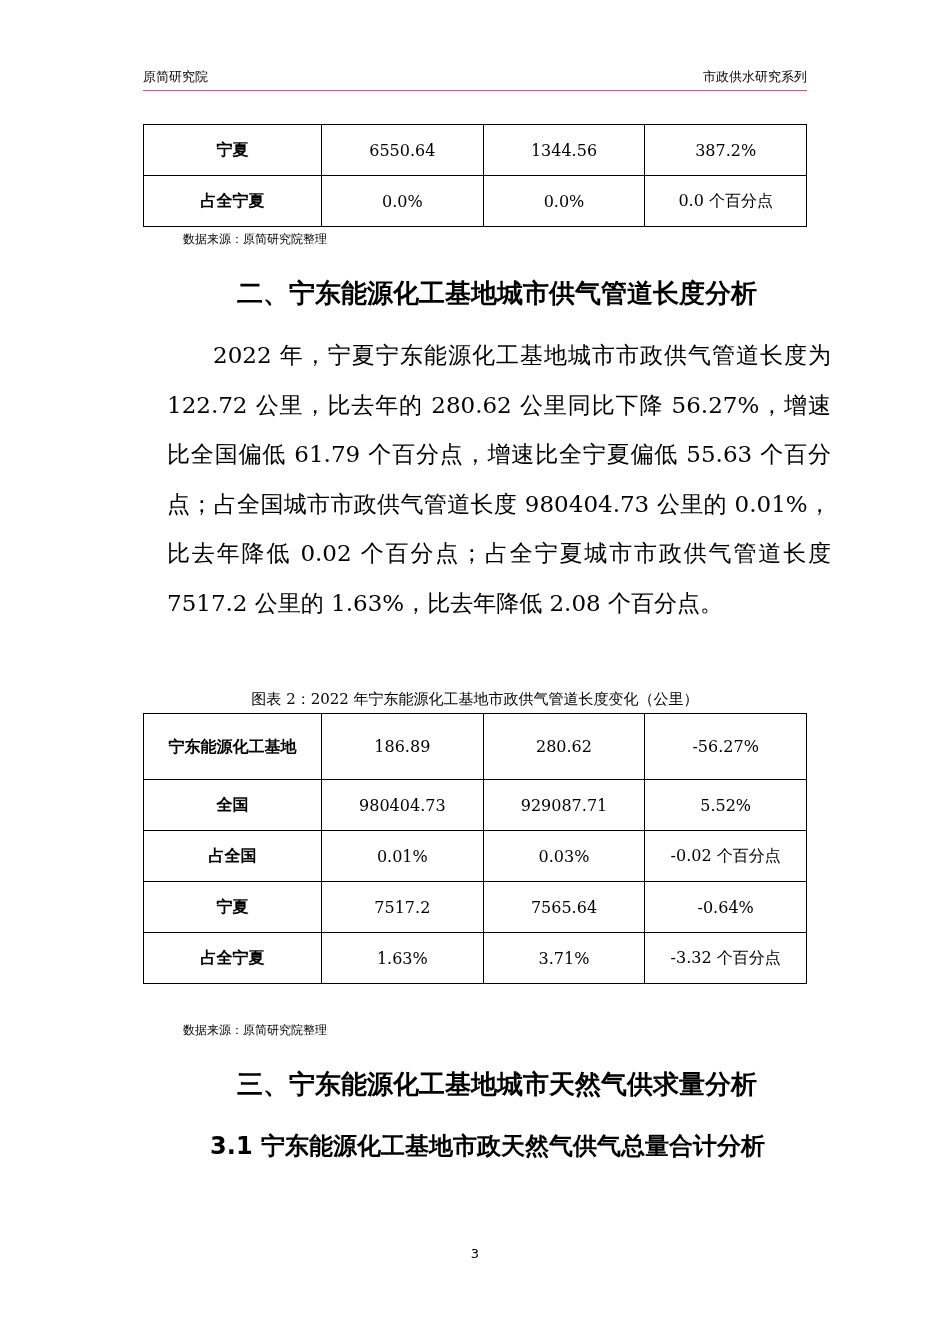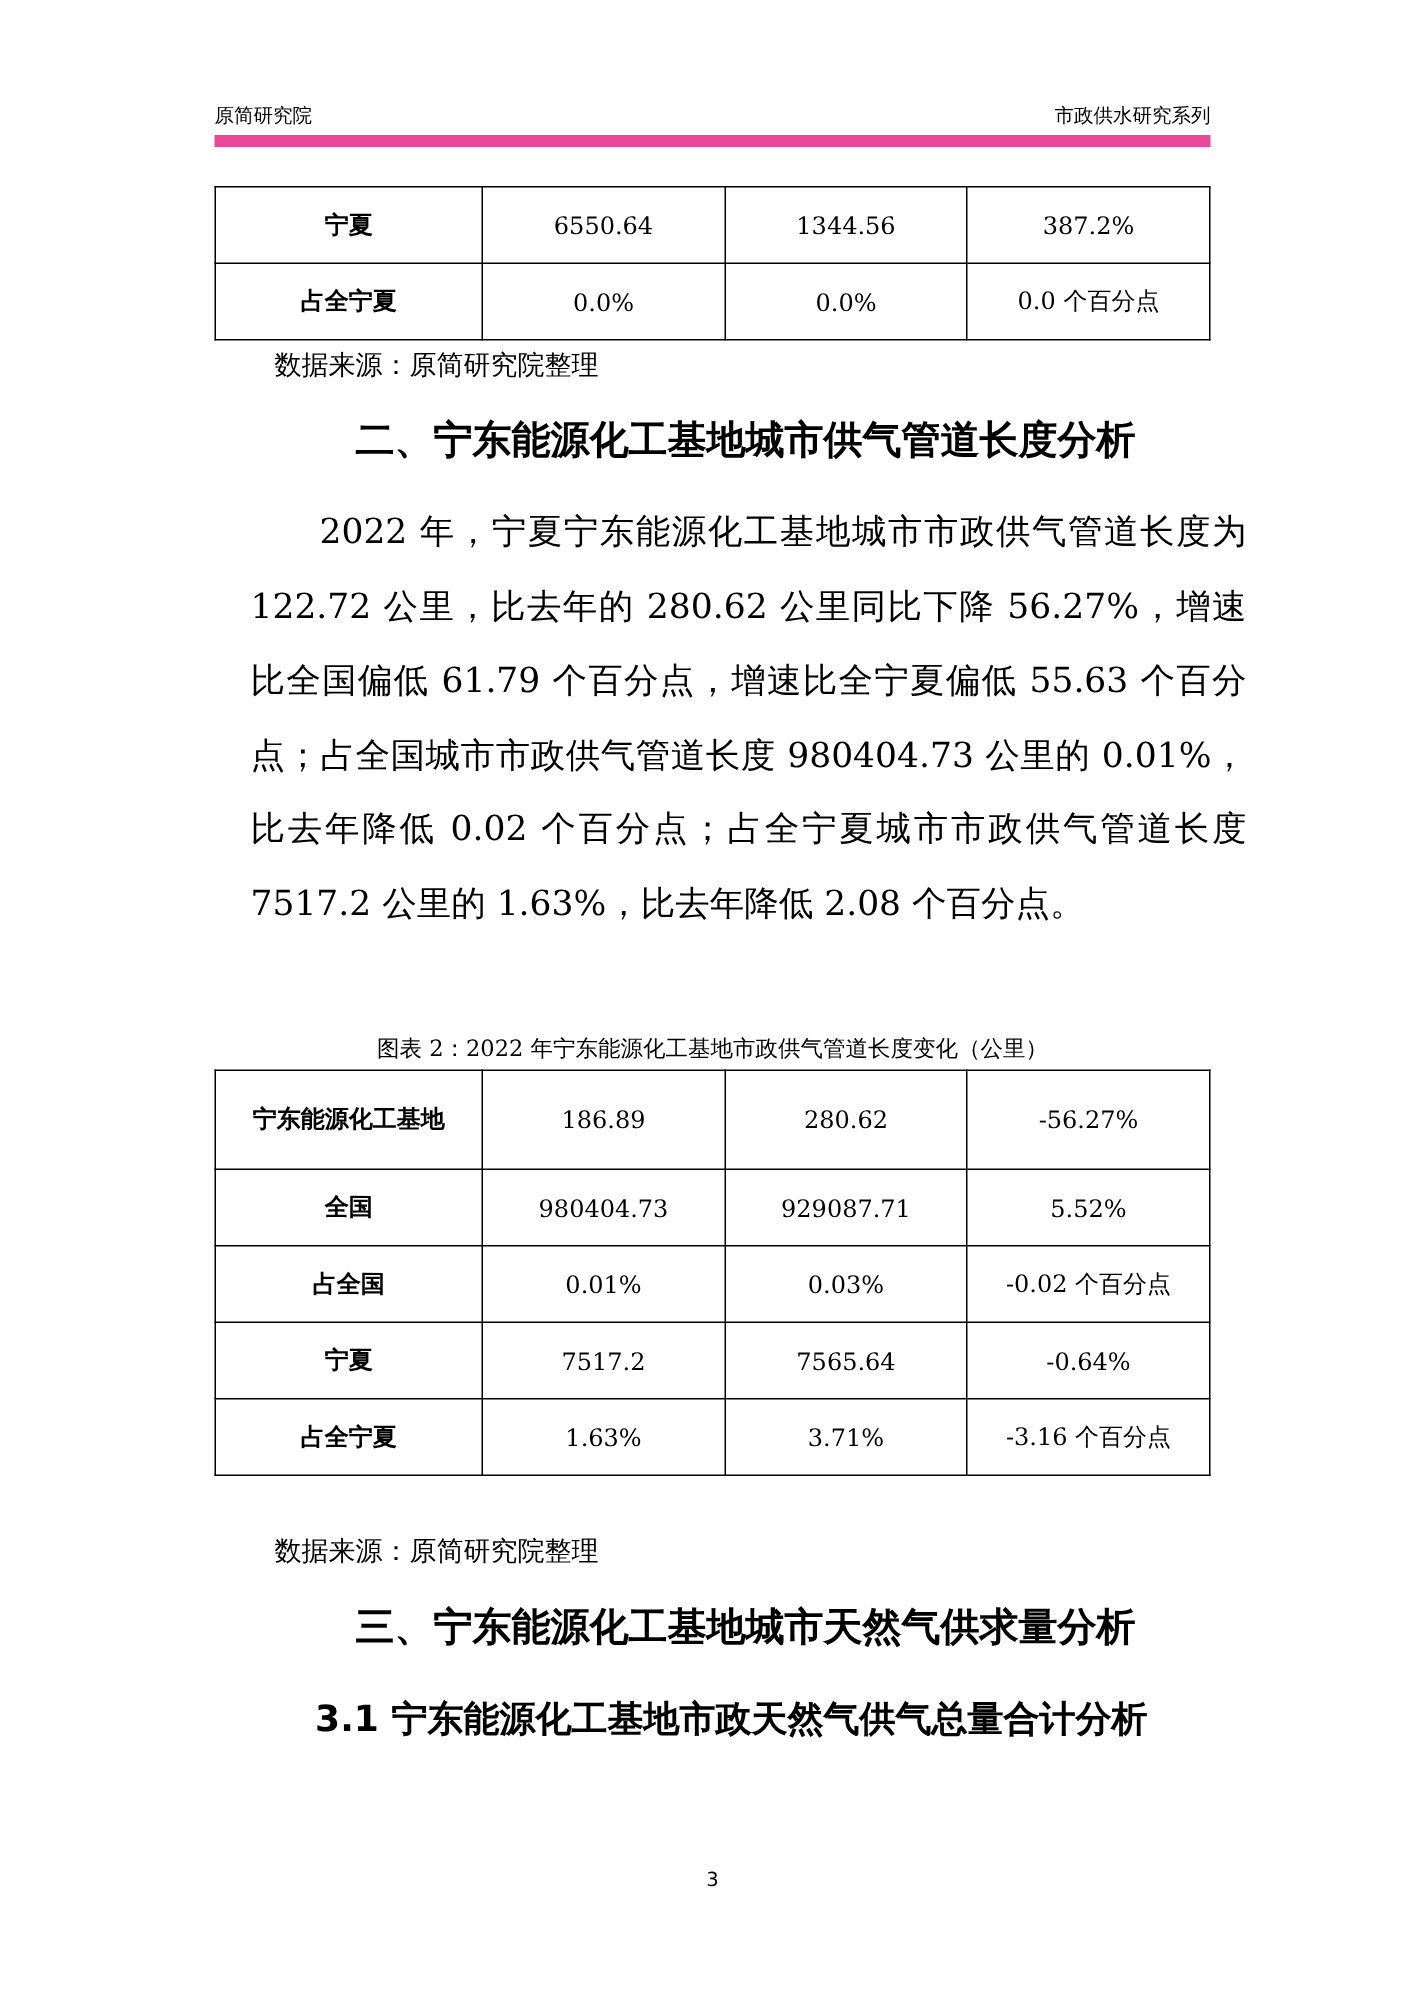--- a/index.html
+++ b/index.html
@@ -1,25 +1,25 @@
 <!DOCTYPE html>
 <html><head>
 <meta charset="utf-8">
 <style>
   html, body { margin: 0; padding: 0; background: #ffffff; }
   body { width: 950px; height: 1344px; position: relative; overflow: hidden; color: #000; font-family: "DejaVu Serif", serif; }
-  .header { position: absolute; left: 143px; top: 66px; width: 664px; height: 24px; border-bottom: 8px solid #ec4899; font-family: "DejaVu Sans", sans-serif; font-size: 13px; }
+  .header { position: absolute; left: 143px; top: 66px; width: 664px; height: 24px; border-bottom: 1px solid #ec4899; font-family: "DejaVu Sans", sans-serif; font-size: 13px; }
   .header .left { position: absolute; left: 0; top: 2px; }
   .header .right { position: absolute; right: 0; top: 2px; }
   table.data { position: absolute; left: 143px; width: 664px; border-collapse: collapse; table-layout: fixed; }
   table.data td, table.data th { border: 1px solid #000; text-align: center; vertical-align: middle; font-size: 16px; padding: 0 4px; }
   table.data .c0 { width: 169px; font-family: Liberation Serif, serif; font-weight: bold; font-size: 16px; }
   table.data .num { font-family: "DejaVu Serif", serif; font-size: 16px; font-weight: normal; }
   table.data th { font-family: "DejaVu Sans", sans-serif; font-weight: bold; }
-  .source { position: absolute; left: 183px; font-size: 18px; }
+  .source { position: absolute; left: 183px; font-size: 12px; }
   .h2 { position: absolute; left: 0; width: 950px; text-align: center; font-family: Liberation Sans, sans-serif; font-weight: bold; font-size: 26px; margin-left: 22px; }
   .para { position: absolute; left: 143px; width: 664px; font-size: 23px; line-height: 49.5px; text-align: justify; text-indent: 46px; margin-left: 24px; }
   .caption { position: absolute; left: 143px; width: 664px; text-align: center; font-size: 15px; }
   .h3 { position: absolute; left: 0; width: 975px; text-align: center; font-family: "DejaVu Sans", sans-serif; font-weight: bold; font-size: 24px; }
   .pagenum { position: absolute; left: 0; width: 950px; top: 1246px; text-align: center; font-family: "DejaVu Sans", sans-serif; font-size: 13px; }
 </style>
 </head>
 <body>
 
 <div class="header">
@@ -74,21 +74,21 @@
   <tr style="height:51px;">
     <td class="c0">宁夏</td>
     <td class="num">7517.2</td>
     <td class="num">7565.64</td>
     <td class="num">-0.64%</td>
   </tr>
   <tr style="height:51px;">
     <td class="c0">占全宁夏</td>
     <td class="num">1.63%</td>
     <td class="num">3.71%</td>
-    <td class="num">-3.16 个百分点</td>
+    <td class="num">-3.32 个百分点</td>
   </tr>
 </tbody>
   </table>
 <div class="source" style="top:1022px;">数据来源：原简研究院整理</div>
 
 <div class="h2" style="top:1067px;">三、宁东能源化工基地城市天然气供求量分析</div>
 
 <div class="h3" style="top:1130px;">3.1 宁东能源化工基地市政天然气供气总量合计分析</div>
 
 <div class="pagenum">3</div>

